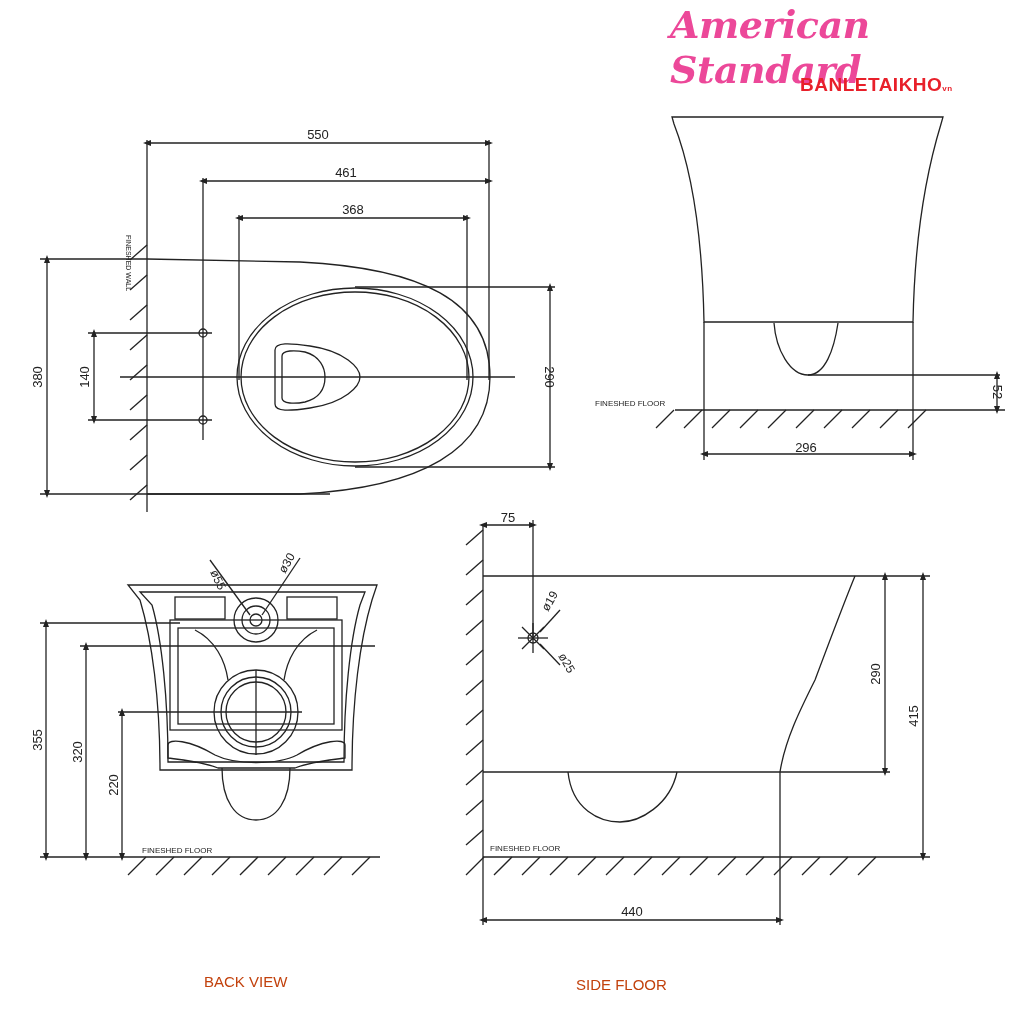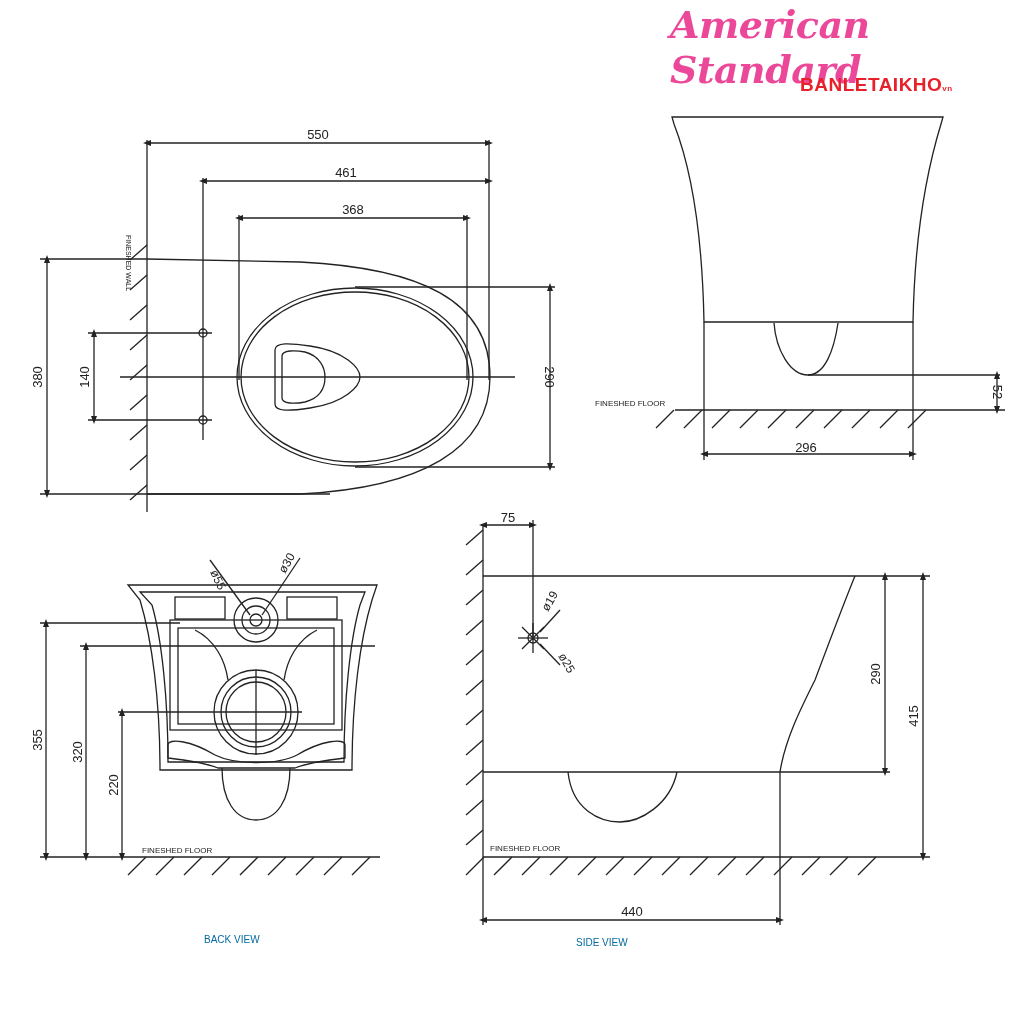--- a/index.html
+++ b/index.html
@@ -2,21 +2,21 @@
 <html><head>
 <meta charset="utf-8">
 <style>
   html, body { margin: 0; padding: 0; background: #ffffff; }
   body { width: 1024px; height: 1024px; position: relative; overflow: hidden; font-family: "Liberation Sans", sans-serif; }
   .logo-main { position: absolute; left: 670px; top: 2px; font-family: "DejaVu Serif", serif; font-style: italic; font-weight: bold; font-size: 38px; color: #ec4899; letter-spacing: -0.5px; }
   .logo-sub { position: absolute; left: 800px; top: 74px; font-family: "Liberation Sans", sans-serif; font-weight: bold; font-size: 19px; color: #e8202a; letter-spacing: 0.5px; }
   .logo-sub small { font-size: 8px; }
   svg.drawing { position: absolute; left: 0; top: 0; }
   svg text { font-family: "Liberation Sans", sans-serif; fill: #222; }
-  .view-label { position: absolute; font-size: 10px; color: #0369a1; font-family: "Liberation Sans", sans-serif; }
+  .view-label { position: absolute; font-size: 15px; color: #c2410c; font-family: "Liberation Sans", sans-serif; margin-top: 39px; }
 </style>
 </head>
 <body>
 
 <div class="logo-main">American Standard</div>
 <div class="logo-sub"><span>BANLETAIKHO</span><small>vn</small></div>
 
 <svg class="drawing" width="1024" height="1024" viewBox="0 0 1024 1024">
   <defs>
     <marker id="arr" markerWidth="8" markerHeight="8" refX="4" refY="4" orient="auto-start-reverse" markerUnits="userSpaceOnUse">
@@ -238,13 +238,13 @@
     <text transform="translate(548,612) rotate(-60)" font-size="12">ø19</text>
     <text transform="translate(558,656) rotate(60)" font-size="12">ø25</text>
     <text transform="translate(880,674) rotate(-90)" font-size="13" text-anchor="middle">290</text>
     <text transform="translate(918,716) rotate(-90)" font-size="13" text-anchor="middle">415</text>
     <text x="490" y="851" font-size="8">FINESHED FLOOR</text>
     <text x="632" y="916" font-size="13" text-anchor="middle">440</text>
   </g>
 </svg>
 
 <div class="view-label" style="left:204px; top:934px;">BACK VIEW</div>
-<div class="view-label" style="left:576px; top:937px;">SIDE VIEW</div>
+<div class="view-label" style="left:576px; top:937px;">SIDE FLOOR</div>
 
 </body></html>

